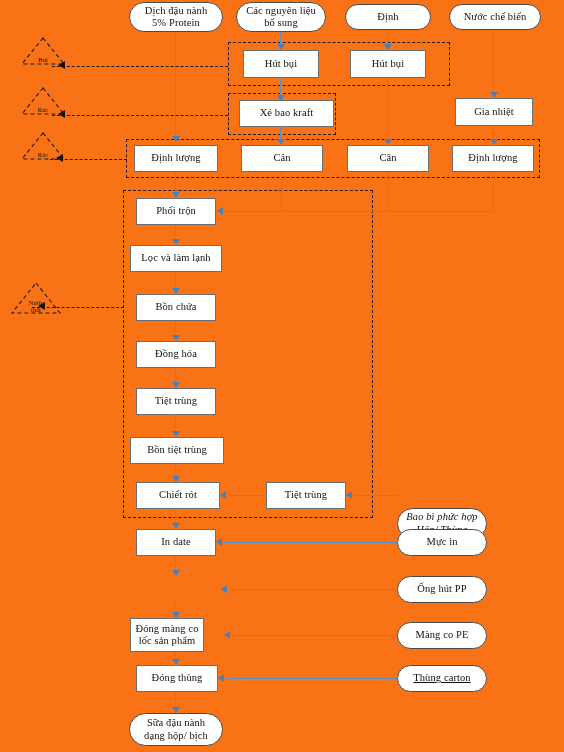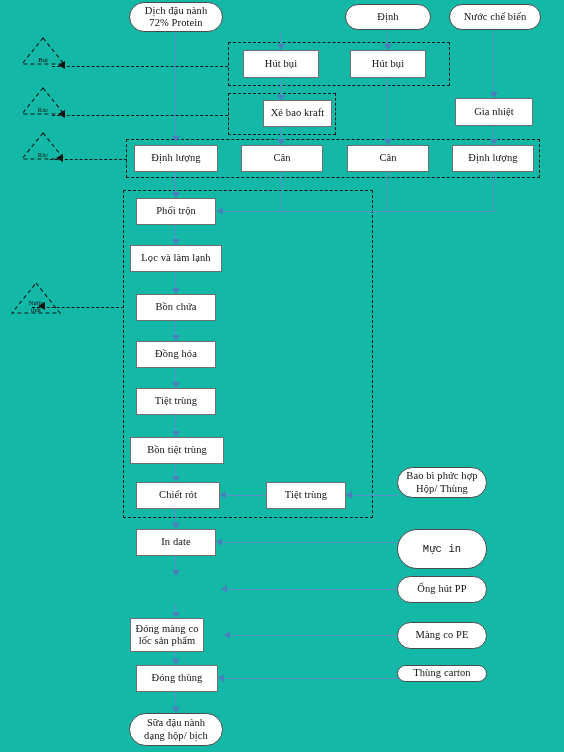--- a/index.html
+++ b/index.html
@@ -1,17 +1,17 @@
 <!DOCTYPE html>
 <html><head>
 <meta charset="utf-8">
 <style>
   html,body{margin:0;padding:0;background:#ffffff;}
   body{font-family:"Liberation Serif","DejaVu Serif",serif;}
-  #stage{position:relative;width:564px;height:752px;background:#14b8a6;overflow:hidden;}
+  #stage{position:relative;width:564px;height:752px;background:#f97316;overflow:hidden;}
 
   
   .node{
     position:absolute;
     box-sizing:border-box;
     display:flex;
     align-items:center;
     justify-content:center;
     text-align:center;
     background:#ffffff;
@@ -69,24 +69,30 @@
 
   <div class="dframe" style="left:228px;top:93px;width:108px;height:42px;"></div>
 
   <div class="dframe" style="left:126px;top:139px;width:414px;height:39px;"></div>
 
   <div class="dframe" style="left:123px;top:190px;width:250px;height:328px;"></div>
 
   <div class="node term" style="left:129px;top:2px;width:94px;height:30px;">
     <div>
       <span>Dịch đậu nành</span><br>
-      <span>72% Protein</span>
-    </div>
-  </div>
-
+      <span>5% Protein</span>
+    </div>
+  </div>
+
+  <div class="node term" style="left:236px;top:2px;width:90px;height:30px;">
+    <div>
+      <span>Các nguyên liệu</span><br>
+      <span>bổ sung</span>
+    </div>
+  </div>
 
   <div class="node term" style="left:345px;top:4px;width:86px;height:26px;">
     <span>Định</span>
   </div>
 
   <div class="node term" style="left:449px;top:4px;width:92px;height:26px;">
     <span>Nước chế biến</span>
   </div>
 
   <div class="tri" style="left:20px;top:36px;width:46px;height:30px;">
@@ -121,21 +127,21 @@
   </div>
 
   <div class="node rect" style="left:243px;top:50px;width:76px;height:28px;">
     <span>Hút bụi</span>
   </div>
 
   <div class="node rect" style="left:350px;top:50px;width:76px;height:28px;">
     <span>Hút bụi</span>
   </div>
 
-  <div class="node rect" style="left:239px;top:100px;width:69px;height:27px;margin-left:24px;">
+  <div class="node rect" style="left:239px;top:100px;width:95px;height:27px;">
     <span>Xé bao kraft</span>
   </div>
 
   <div class="node rect" style="left:455px;top:98px;width:78px;height:28px;">
     <span>Gia nhiệt</span>
   </div>
 
   <div class="node rect" style="left:134px;top:145px;width:84px;height:27px;">
     <span>Định lượng</span>
   </div>
@@ -200,40 +206,40 @@
     <div>
       <span>Sữa đậu nành</span><br>
       <span>dạng hộp/ bịch</span>
     </div>
   </div>
 
   <div class="node rect" style="left:266px;top:482px;width:80px;height:27px;">
     <span>Tiệt trùng</span>
   </div>
 
-  <div class="node term" style="left:397px;top:467px;width:90px;height:31px;">
+  <div class="node term" style="left:397px;top:508px;width:90px;height:31px;font-style:italic;">
     <div>
       <span>Bao bì phức hợp</span><br>
       <span>Hộp/ Thùng</span>
     </div>
   </div>
 
-  <div class="node term" style="left:397px;top:529px;width:90px;height:40px;font-family:Liberation Mono, monospace;">
+  <div class="node term" style="left:397px;top:529px;width:90px;height:27px;">
     <span>Mực in</span>
   </div>
 
   <div class="node term" style="left:397px;top:576px;width:90px;height:27px;">
     <span>Ống hút PP</span>
   </div>
 
   <div class="node term" style="left:397px;top:622px;width:90px;height:27px;">
     <span>Màng co PE</span>
   </div>
 
-  <div class="node term" style="left:397px;top:665px;width:90px;height:17px;">
+  <div class="node term" style="left:397px;top:665px;width:90px;height:27px;text-decoration:underline;">
     <span>Thùng carton</span>
   </div>
 
   <div class="ln lnv" style="left:175px;top:32px;height:107px;"></div>
   <div class="ah ah-down" style="left:172px;top:136px;"></div>
 
   <div class="ln lnv" style="left:280px;top:32px;height:13px;"></div>
   <div class="ah ah-down" style="left:277px;top:44px;"></div>
 
   <div class="ln lnv" style="left:280px;top:78px;height:17px;"></div>

